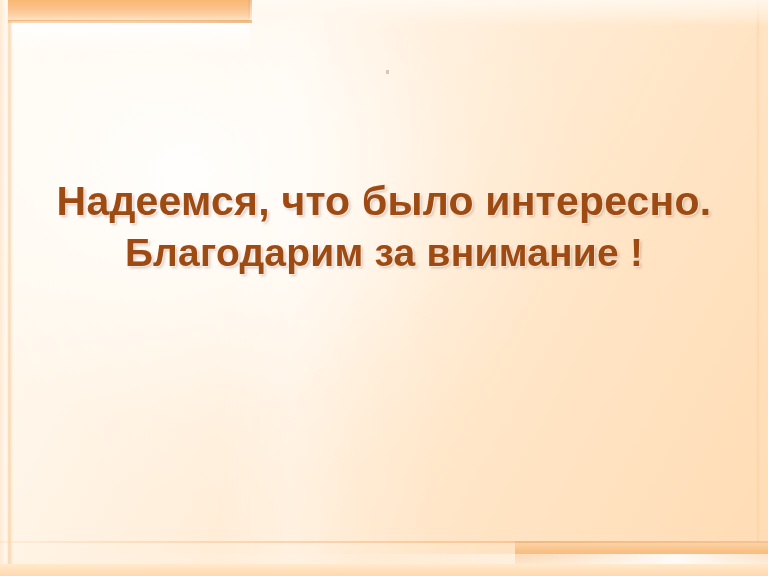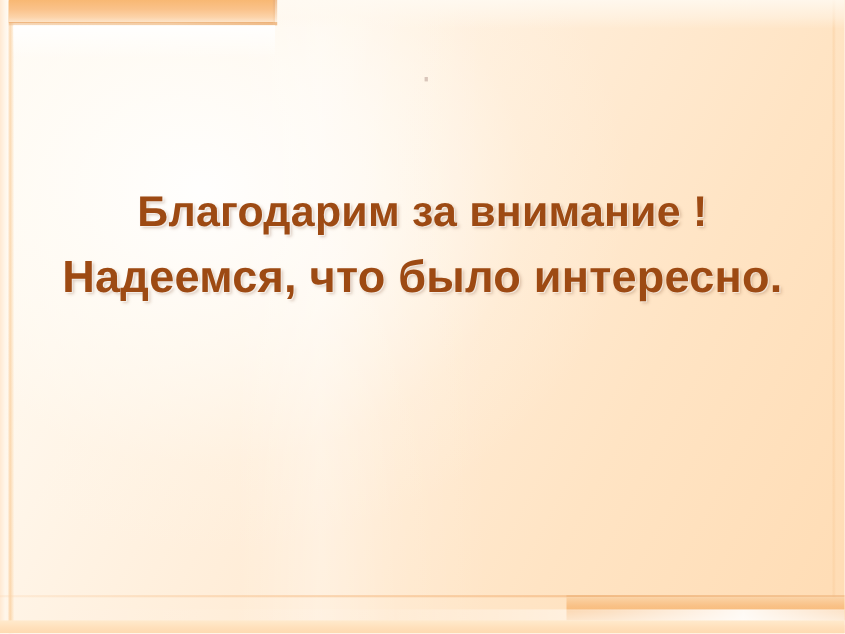--- a/index.html
+++ b/index.html
@@ -256,22 +256,22 @@
 
   <div class="top-right-wash"></div>
   <div class="top-bar"></div>
   <div class="top-bar-underline"></div>
   <div class="top-bar-edge"></div>
   <div class="top-white-panel"></div>
 
   <div class="speck"></div>
 
   <div class="text-block">
+    <span class="line line-2">Надеемся, что было интересно.</span>
     <span class="line line-1">Благодарим за внимание !</span>
-    <span class="line line-2">Надеемся, что было интересно.</span>
   </div>
 
   <div class="bottom-rule"></div>
   <div class="bottom-bar-top-edge"></div>
   <div class="bottom-bar"></div>
   <div class="bottom-highlight"></div>
   <div class="bottom-strip"></div>
 
 </div>
 

